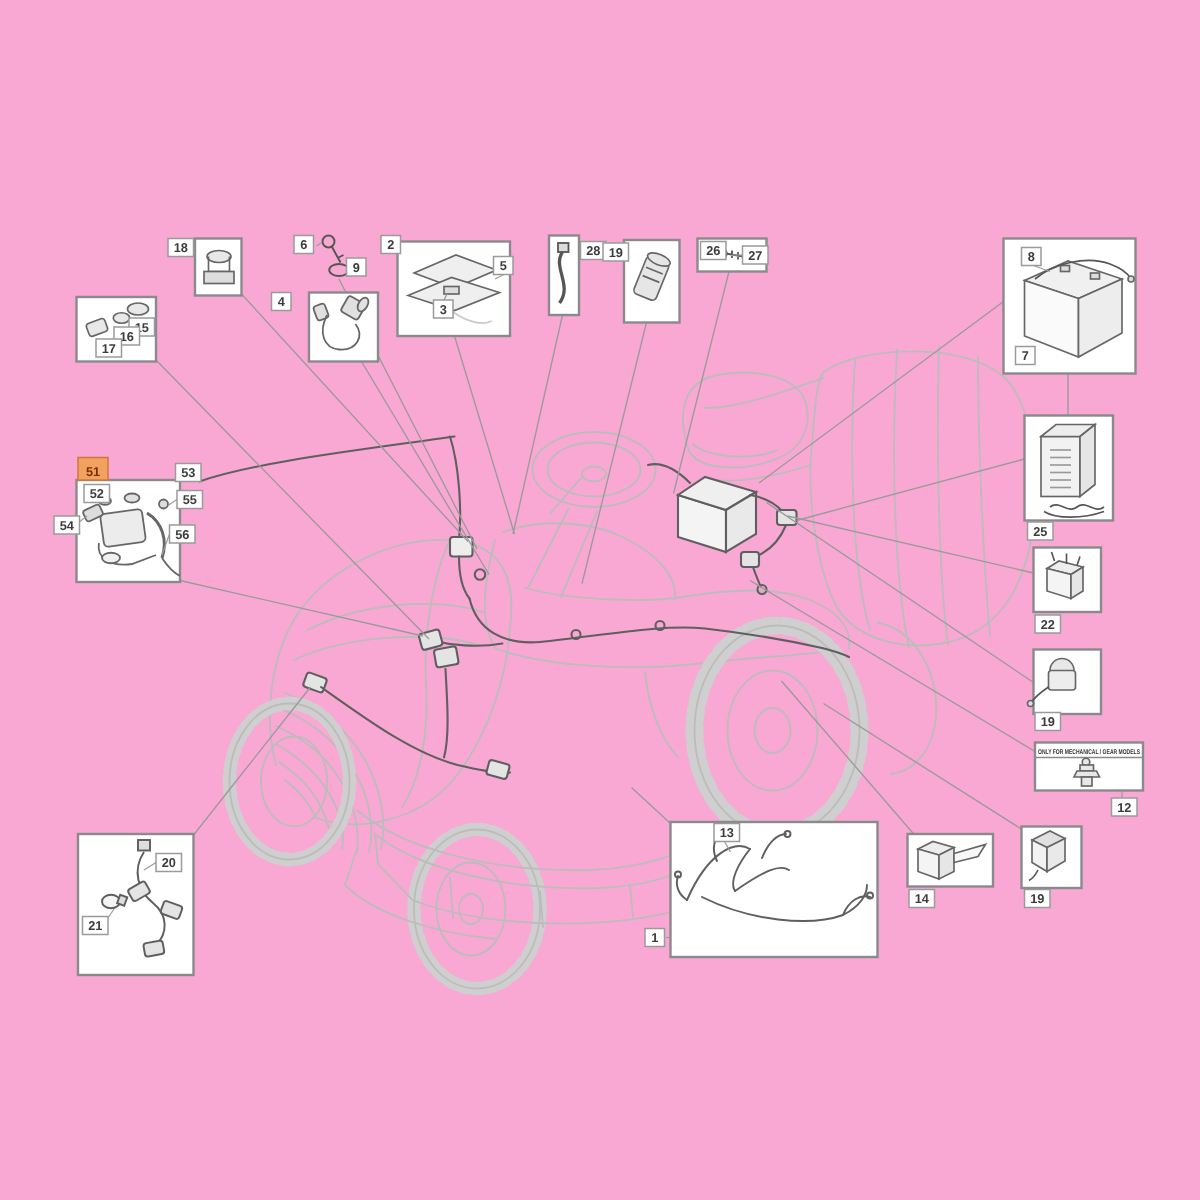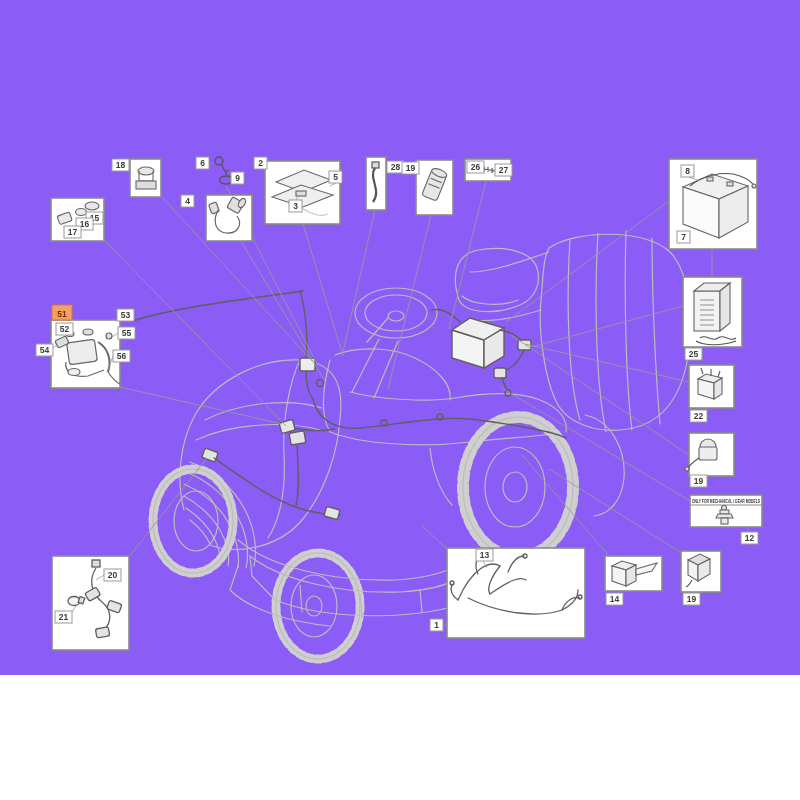--- a/index.html
+++ b/index.html
@@ -1,16 +1,16 @@
 <!DOCTYPE html>
 <html><head>
 <meta charset="utf-8">
 <style>
   html,body{margin:0;padding:0;background:#ffffff;}
-  #stage{position:relative;width:800px;height:675px;background:#8b5cf6;overflow:hidden;
+  #stage{position:relative;width:800px;height:800px;background:#f9a8d4;overflow:hidden;
          font-family:"Liberation Sans", sans-serif;}
   svg{position:absolute;left:0;top:0;}
   svg text{font-family:"Liberation Sans", sans-serif;}
   .note-text{font-size:4.6px;font-weight:bold;fill:#333;}
 </style>
 </head>
 <body>
 
 <div id="stage">
 <svg width="800" height="800" viewBox="0 0 800 800">

